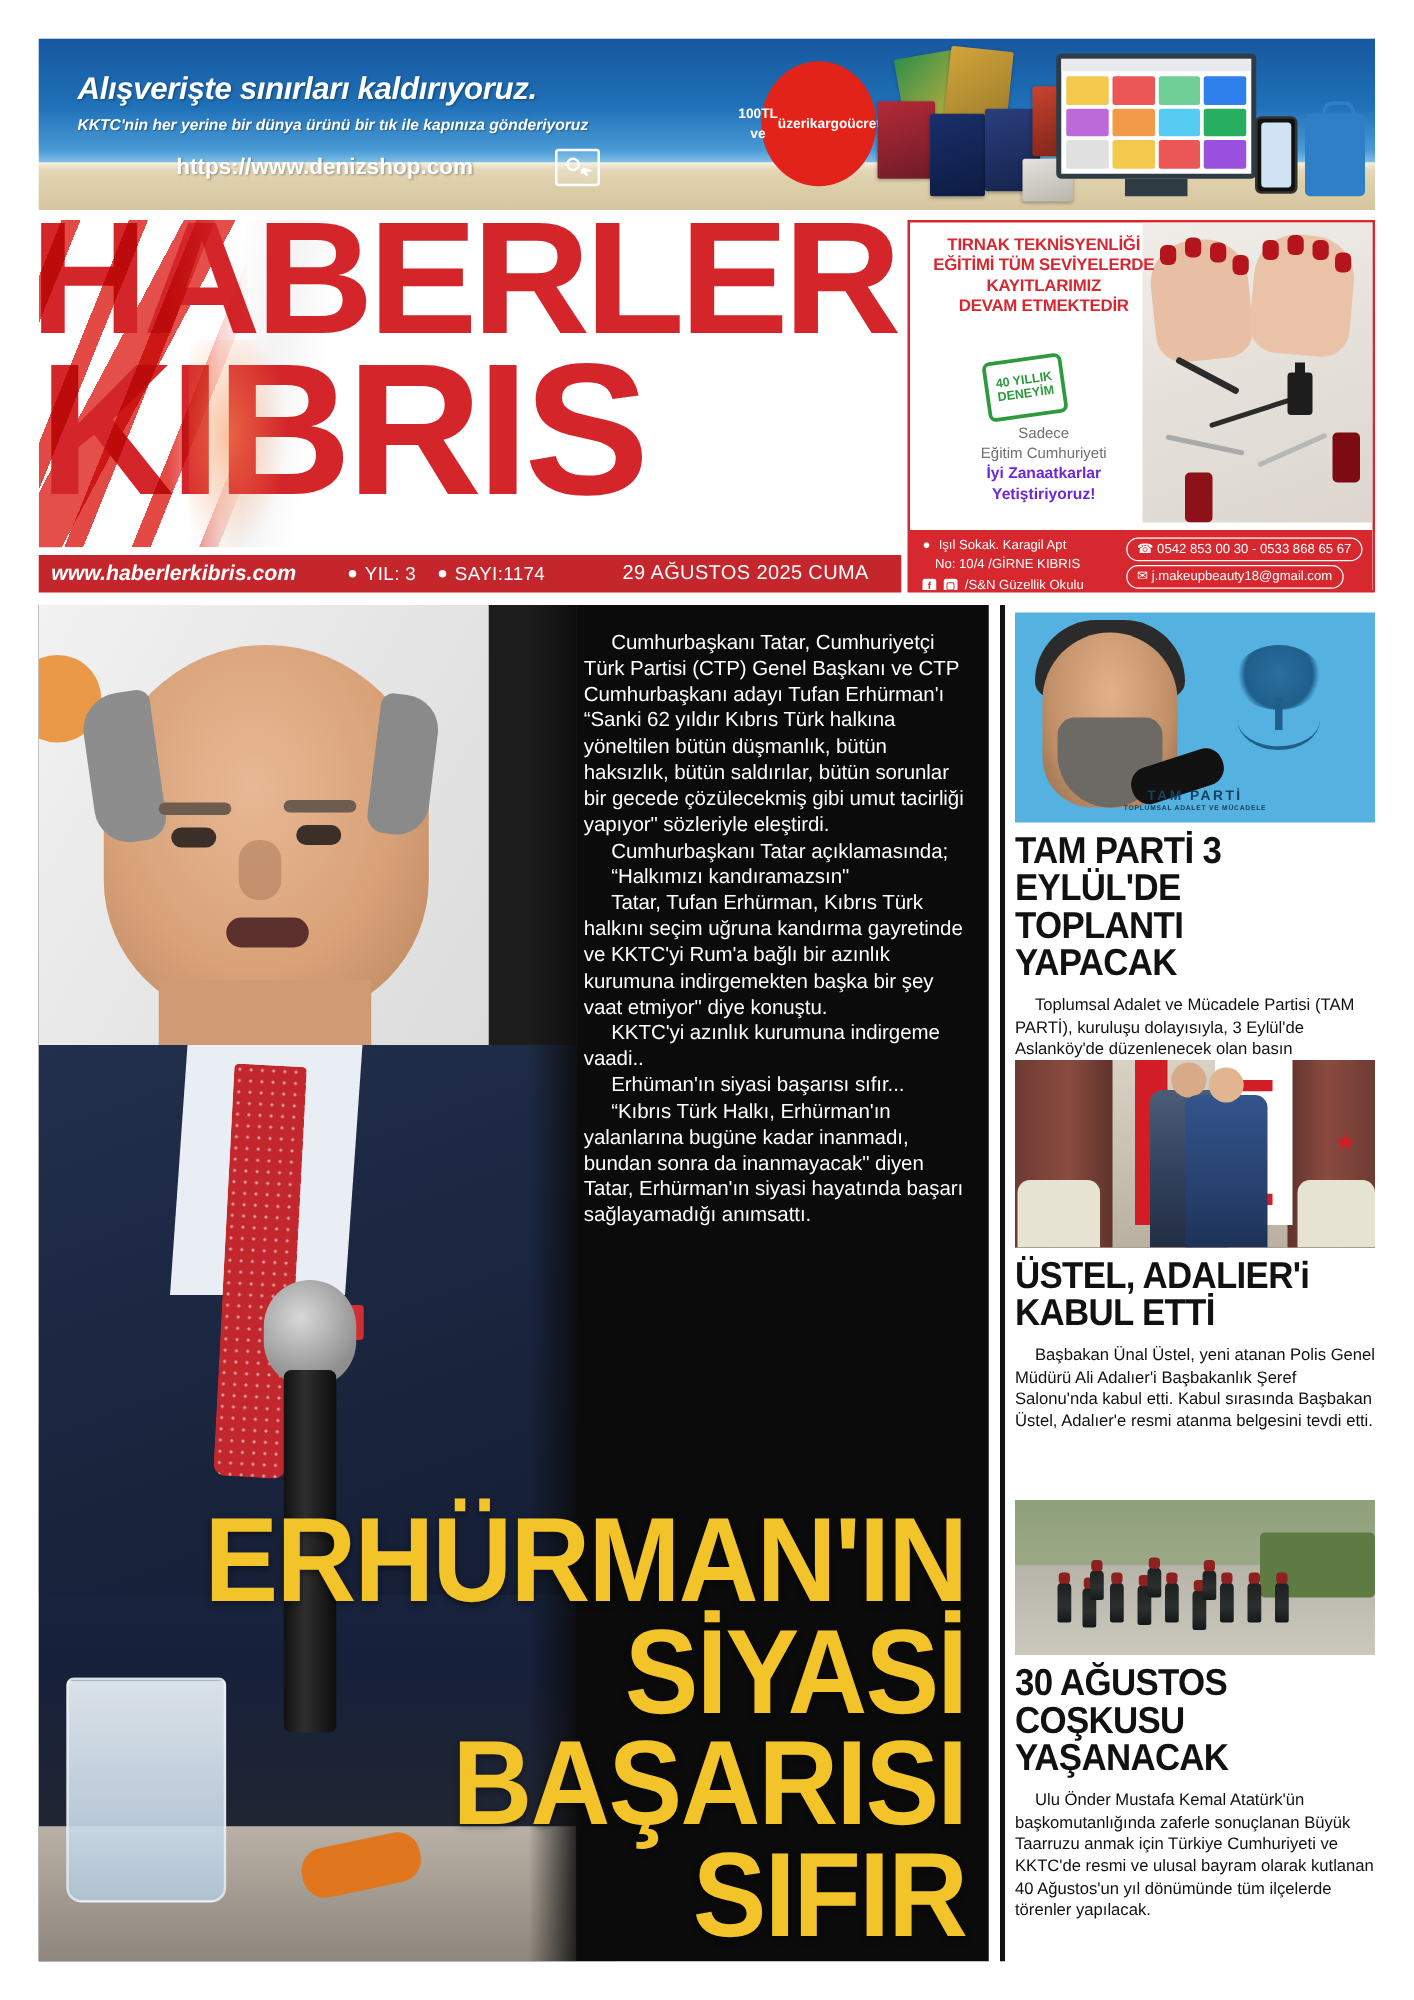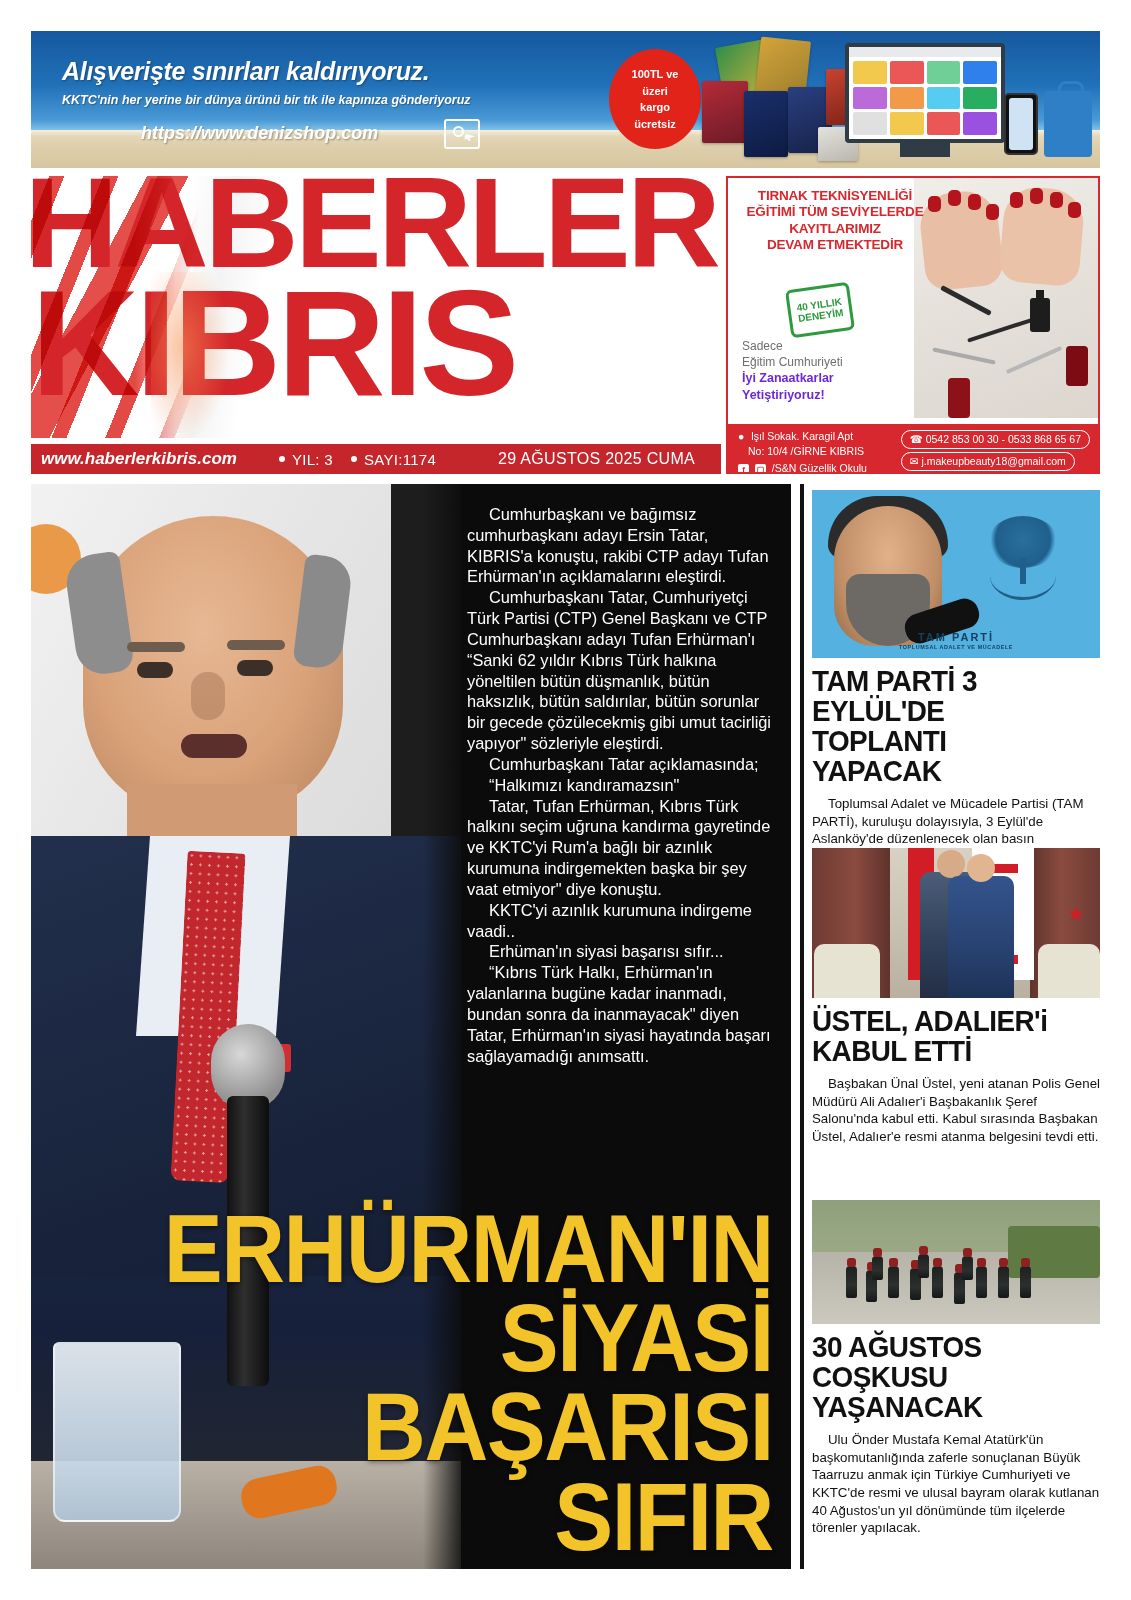--- a/index.html
+++ b/index.html
@@ -28,37 +28,37 @@
     color:#fff; font-weight:bold; font-style:italic; font-size:25px;
     letter-spacing:-.3px; text-shadow: 1px 1px 2px rgba(0,0,0,.35);
   }
   .ba-sub {
     position:absolute; left:31px; top:62px; width:600px;
     color:#fff; font-weight:bold; font-style:italic; font-size:12.5px;
     text-shadow: 1px 1px 1px rgba(0,0,0,.3);
   }
   .ba-url {
     position:absolute; left:110px; top:92px;
-    color:#fff; font-weight:bold; font-style:italic; font-size:18px;
+    color:#fff; font-weight:bold; font-size:18px;
     text-shadow: 1px 1px 2px rgba(0,0,0,.35);
   }
   .ba-urlbox {
     position:absolute; left:413px; top:88px; width:36px; height:30px;
     border:2px solid #fff; border-radius:3px; background:rgba(255,255,255,.12);
   }
   .ba-urlbox .mag { position:absolute; left:7px; top:5px; width:11px; height:11px;
     border:2px solid #fff; border-radius:50%; }
   .ba-urlbox .mag:after{ content:""; position:absolute; left:9px; top:9px; width:7px; height:2px;
     background:#fff; transform:rotate(45deg); }
   .ba-urlbox .cursor { position:absolute; left:19px; top:14px; width:0; height:0;
     border-left:9px solid #fff; border-bottom:6px solid transparent; transform:rotate(18deg); }
   .ba-circle {
     position:absolute; left:578px; top:18px; width:92px; height:100px;
     background:#e2231a; border-radius:50%;
-    display:flex; flex-direction:column; align-items:center; justify-content:center;
+    display:flex; flex-direction:row; align-items:center; justify-content:center;
     color:#fff; font-weight:bold; font-size:11px; line-height:1.5; text-align:center;
   }
   .ba-prod { position:absolute; right:215px; top:8px; width:185px; height:125px; }
   .ba-prod i { position:absolute; display:block; border-radius:2px; box-shadow:0 1px 3px rgba(0,0,0,.3); }
   .ba-screen { position:absolute; right:95px; top:12px; width:160px; height:100px;
     background:#fff; border:4px solid #2f3b45; border-radius:4px; overflow:hidden; }
   .ba-screen .bar { height:10px; background:#e8eaed; }
   .ba-screen .g { position:absolute; left:4px; top:14px; right:4px; bottom:4px;
     display:grid; grid-template-columns:repeat(4,1fr); grid-template-rows:repeat(3,1fr); gap:3px; }
   .ba-screen .g span { display:block; border-radius:2px; }
@@ -138,21 +138,21 @@
     color:#d8282f; font-weight:bold; font-size:13.5px; line-height:1.22;
     text-align:center; letter-spacing:-.2px;
   }
   .na-badge {
     position:absolute; left:60px; top:108px; width:64px; height:48px;
     border:3px solid #2c9a3d; border-radius:6px; color:#2c9a3d;
     font-weight:bold; font-size:10px; line-height:1.15; text-align:center;
     display:flex; align-items:center; justify-content:center; transform:rotate(-8deg);
   }
   .na-sub {
-    position:absolute; left:14px; top:160px; width:186px; 
+    position:absolute; left:14px; top:160px; width:186px; text-align:center;
     color:#6f6f6f; font-size:12px; line-height:1.35;
   }
   .na-sub b { color:#6d28d9; display:block; font-size:12.5px; }
   .na-logos {
     position:absolute; left:0; top:240px; width:100%; height:40px;
     display:flex; align-items:center; justify-content:space-around; padding:0 8px;
   }
   .lg { font-size:8px; font-weight:bold; text-align:center; }
   .lg-j { width:34px; height:28px; color:#c0392b; border:1px solid #c0392b; border-radius:4px;
     display:flex; align-items:center; justify-content:center; font-size:14px; }
@@ -484,21 +484,20 @@
       <span class="lp-pin"></span>
       <span class="lp-mic"></span>
       <span class="lp-micbody"></span>
       <span class="lp-table"></span>
       <span class="lp-cable"></span>
       <span class="lp-glass"></span>
     </div>
     <div class="lead-fade"></div>
 
     <div class="lead-text">
-      <p>Cumhurbaşkanı ve bağımsız cumhurbaşkanı adayı Ersin Tatar, KIBRIS'a konuştu, rakibi CTP adayı Tufan Erhürman'ın açıklamalarını eleştirdi.</p>
       <p>Cumhurbaşkanı Tatar, Cumhuriyetçi Türk Partisi (CTP) Genel Başkanı ve CTP Cumhurbaşkanı adayı Tufan Erhürman'ı “Sanki 62 yıldır Kıbrıs Türk halkına yöneltilen bütün düşmanlık, bütün haksızlık, bütün saldırılar, bütün sorunlar bir gecede çözülecekmiş gibi umut tacirliği yapıyor" sözleriyle eleştirdi.</p>
       <p>Cumhurbaşkanı Tatar  açıklamasında;</p>
       <p>“Halkımızı kandıramazsın"</p>
       <p>Tatar, Tufan Erhürman, Kıbrıs Türk halkını seçim uğruna kandırma gayretinde ve KKTC'yi Rum'a bağlı bir azınlık kurumuna indirgemekten başka bir şey vaat etmiyor" diye konuştu.</p>
       <p>KKTC'yi azınlık kurumuna indirgeme vaadi..</p>
       <p>Erhüman'ın siyasi başarısı sıfır...</p>
       <p>“Kıbrıs Türk Halkı, Erhürman'ın yalanlarına bugüne kadar inanmadı, bundan sonra da inanmayacak" diyen Tatar, Erhürman'ın siyasi hayatında başarı sağlayamadığı anımsattı.</p>
     </div>
 
     <div class="headline">

